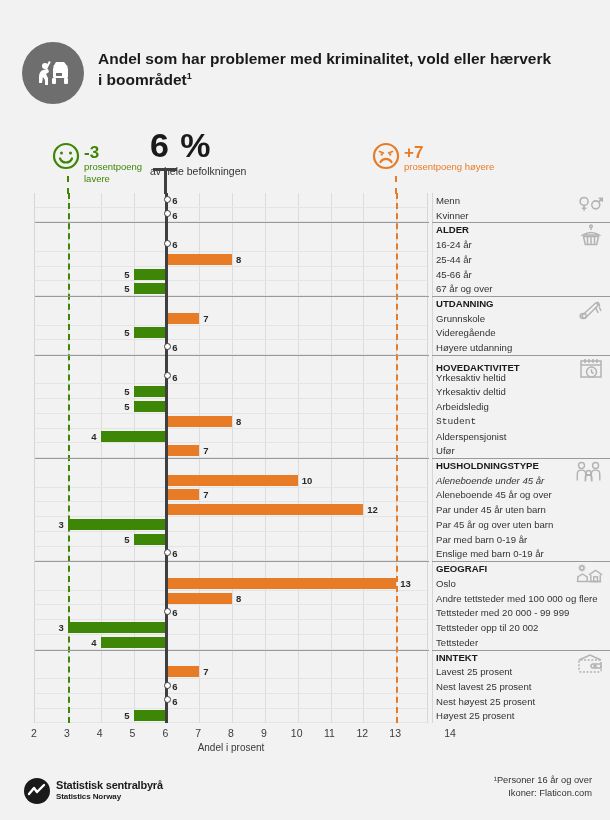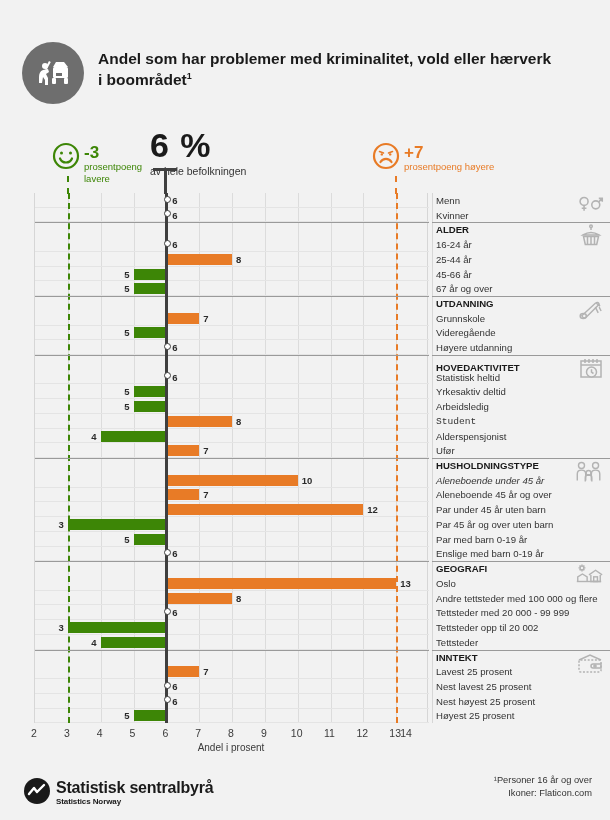--- a/index.html
+++ b/index.html
@@ -95,21 +95,21 @@
   }
 
   
   #footer { position: absolute; left: 0; top: 770px; width: 610px; height: 50px; }
   #logo-mark {
     position: absolute; left: 24px; top: 8px; width: 26px; height: 26px;
     border-radius: 50%; background: #1a1a1a;
     display: flex; align-items: center; justify-content: center;
   }
   #logo-text { position: absolute; left: 56px; top: 9px; line-height: 1.15; }
-  #logo-l1 { font-size: 16px; font-weight: bold; color: #1a1a1a; letter-spacing: -0.2px; }
+  #logo-l1 { font-size: 11px; font-weight: bold; color: #1a1a1a; letter-spacing: -0.2px; }
   #logo-l2 { font-size: 8px; font-weight: bold; color: #1a1a1a; letter-spacing: -0.1px; }
   #source { position: absolute; right: 18px; top: 4px; text-align: right;
             font-size: 9.3px; color: #333; line-height: 1.45; }
 </style>
 </head>
 <body>
 
 <div id="header">
   <div id="title-badge">
     <svg width="40" height="40" viewBox="0 0 40 40">
@@ -327,21 +327,21 @@
       <div class="lbl head" style="top: 169px;">HOVEDAKTIVITET</div>
       <div class="sect-icon" style="top: 164.03px;"><svg width="26" height="24" viewBox="0 0 26 24">
           <g fill="none" stroke="#b3b3b3" stroke-width="1.5">
             <rect x="3" y="4" width="20" height="16"></rect>
             <path d="M3 8 h20"></path>
             <path d="M7 2 v4 M11 2 v4 M15 2 v4 M19 2 v4"></path>
             <circle cx="13.5" cy="15" r="5" fill="#f2f2f2"></circle>
             <path d="M13.5 12.2 v3 l2 1.3"></path>
           </g>
         </svg></div>
-      <div class="lbl" style="top: 178.625px;">Statistisk heltid</div>
+      <div class="lbl" style="top: 178.625px;">Yrkesaktiv heltid</div>
       <div class="lbl" style="top: 193.355px;">Yrkesaktiv deltid</div>
       <div class="lbl" style="top: 208.085px;">Arbeidsledig</div>
       <div class="lbl" style="top: 222.815px; font-family: Liberation Mono, monospace;">Student</div>
       <div class="lbl" style="top: 237.545px;">Alderspensjonist</div>
       <div class="lbl" style="top: 252.275px;">Ufør</div>
       <div class="lbl-sectline" style="top: 265.14px;"></div>
       <div class="lbl head" style="top: 267.14px;">HUSHOLDNINGSTYPE</div>
       <div class="sect-icon" style="top: 267.14px;"><svg width="30" height="24" viewBox="0 0 32 24">
           <g fill="none" stroke="#b3b3b3" stroke-width="1.5">
             <circle cx="8" cy="5" r="3.2"></circle>
@@ -398,21 +398,21 @@
       <div class="xt" style="left: 65.6667px;">4</div>
       <div class="xt" style="left: 98.5px;">5</div>
       <div class="xt" style="left: 131.333px;">6</div>
       <div class="xt" style="left: 164.167px;">7</div>
       <div class="xt" style="left: 197px;">8</div>
       <div class="xt" style="left: 229.833px;">9</div>
       <div class="xt" style="left: 262.667px;">10</div>
       <div class="xt" style="left: 295.5px;">11</div>
       <div class="xt" style="left: 328.333px;">12</div>
       <div class="xt" style="left: 361.167px;">13</div>
-      <div class="xt" style="left: 372px;">14</div>
+      <div class="xt" style="left: 416px;">14</div>
     </div>
 </div>
 
 <div id="footer">
   <div id="logo-mark">
     <svg width="20" height="20" viewBox="0 0 20 20">
       <circle cx="10" cy="10" r="10" fill="#1a1a1a"></circle>
       <path d="M2 13 L7 7 L10 11 L17 4" fill="none" stroke="#ffffff" stroke-width="2.4" stroke-linecap="round" stroke-linejoin="round"></path>
     </svg>
   </div>

